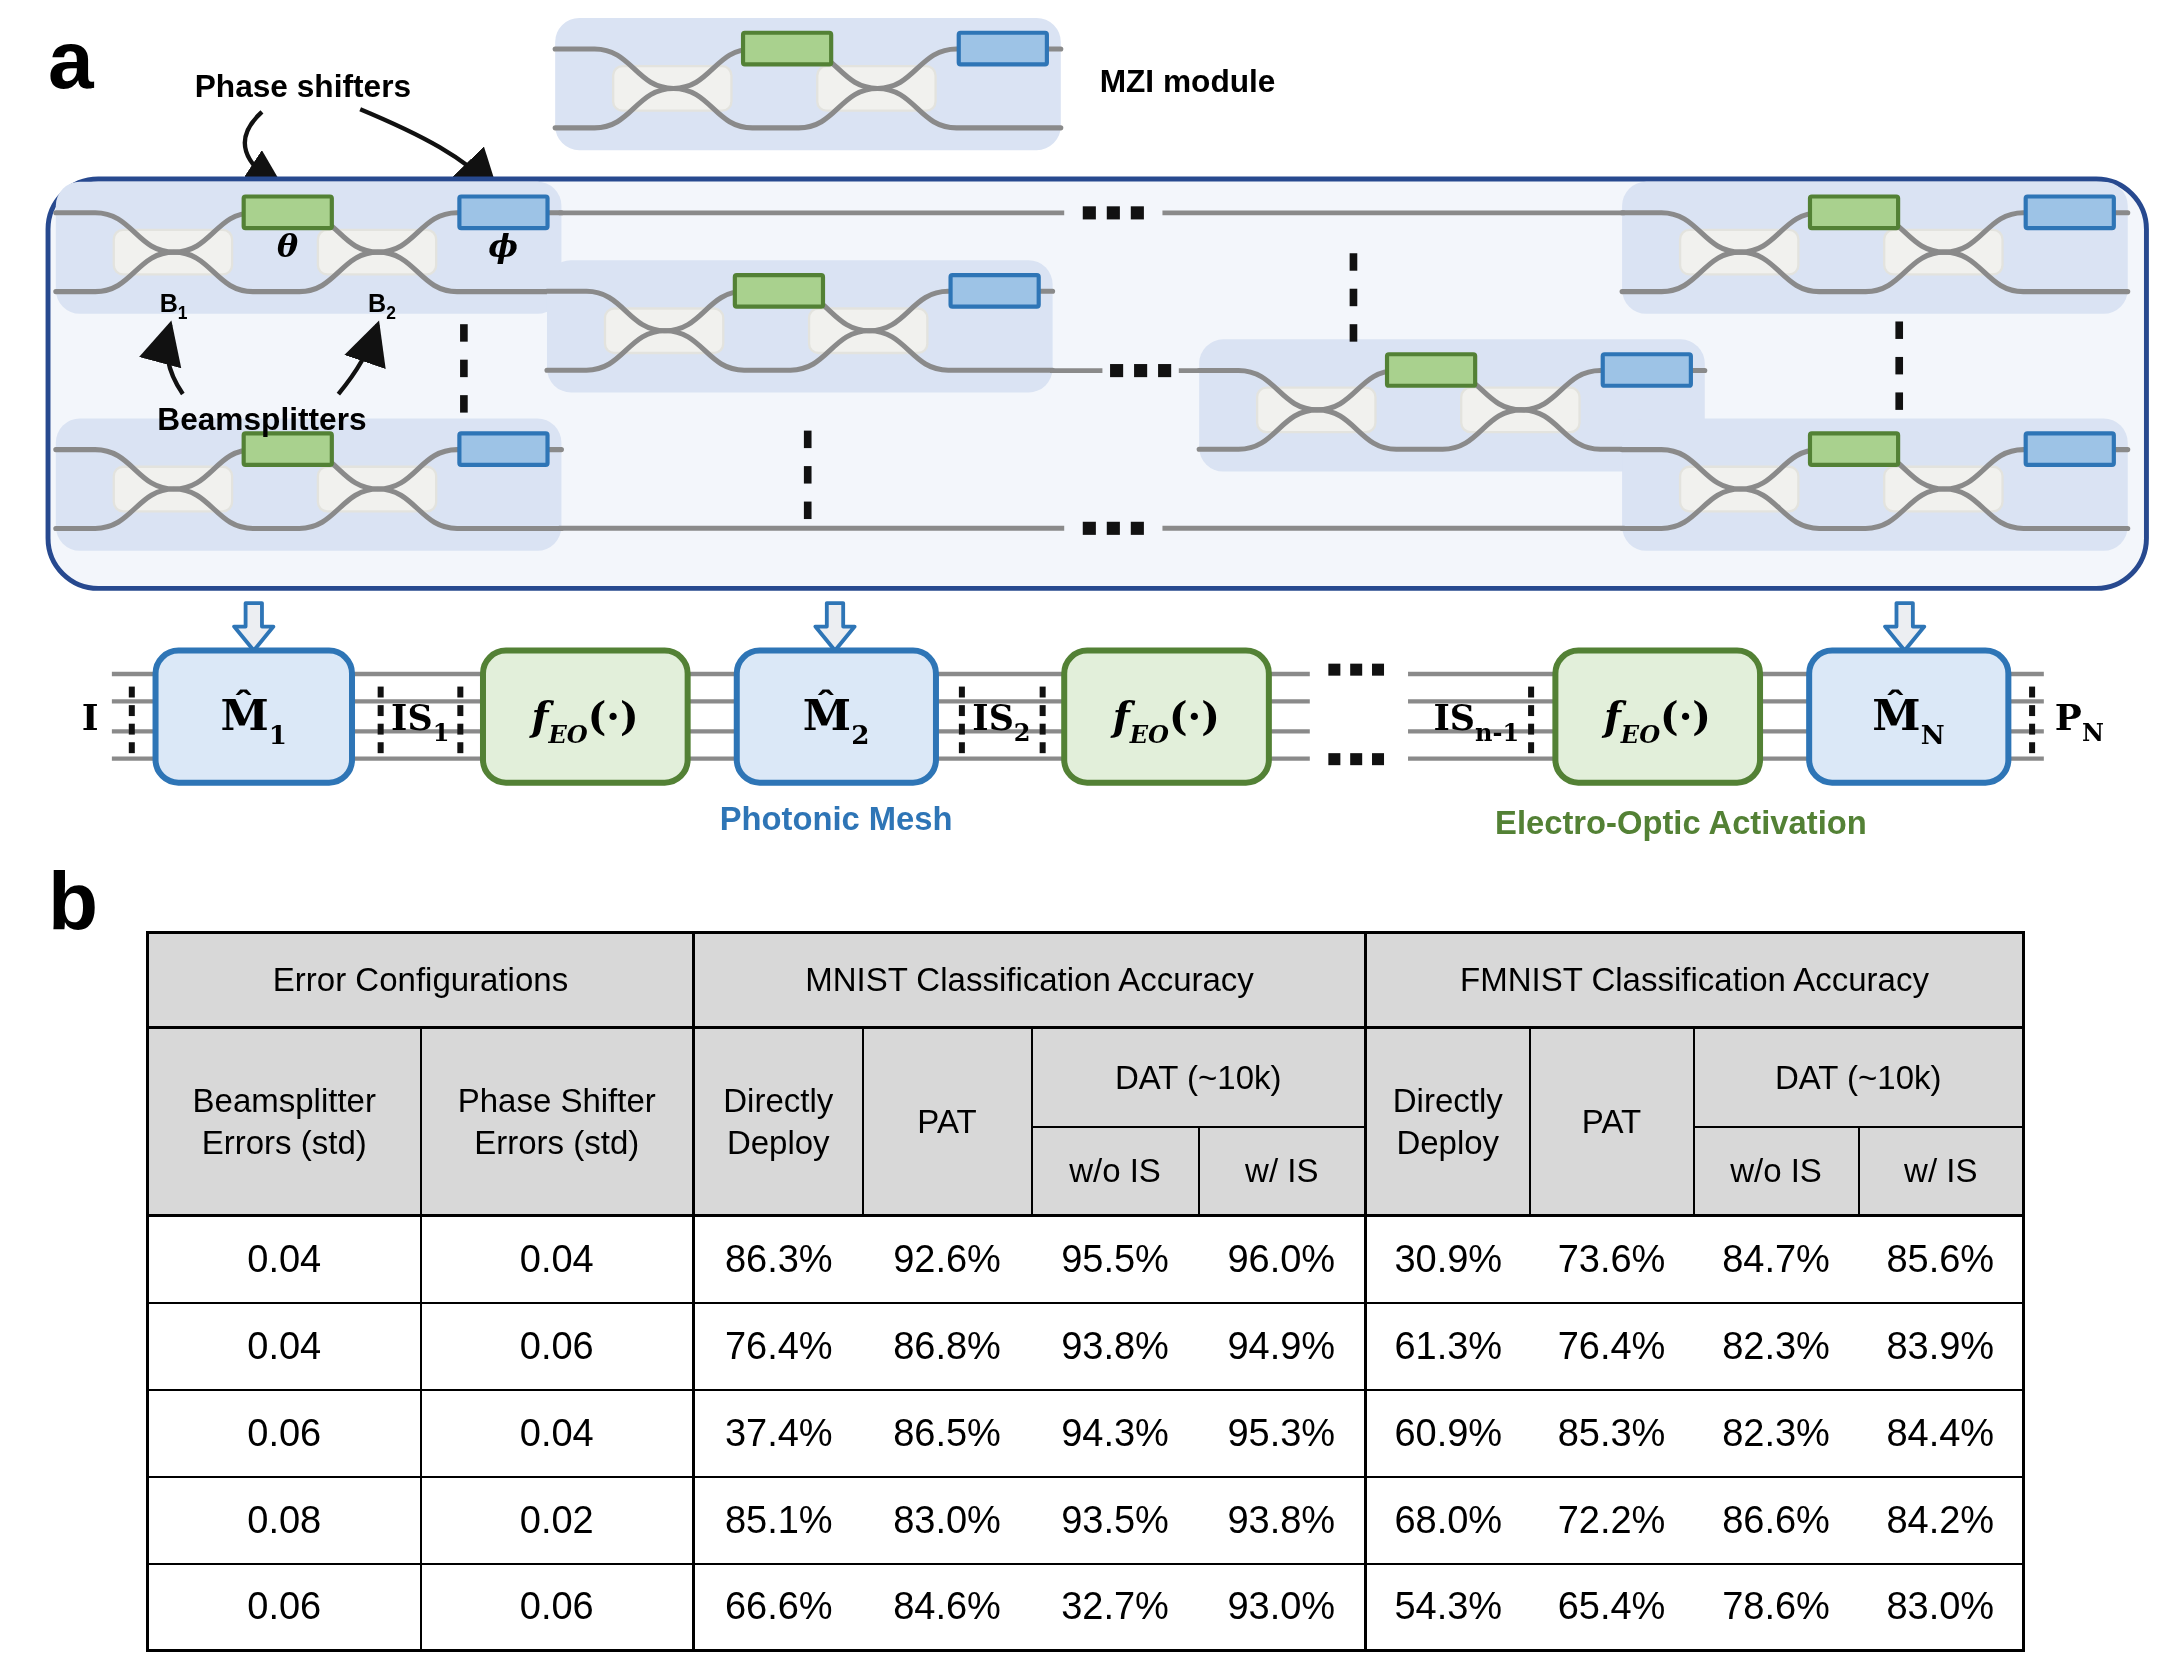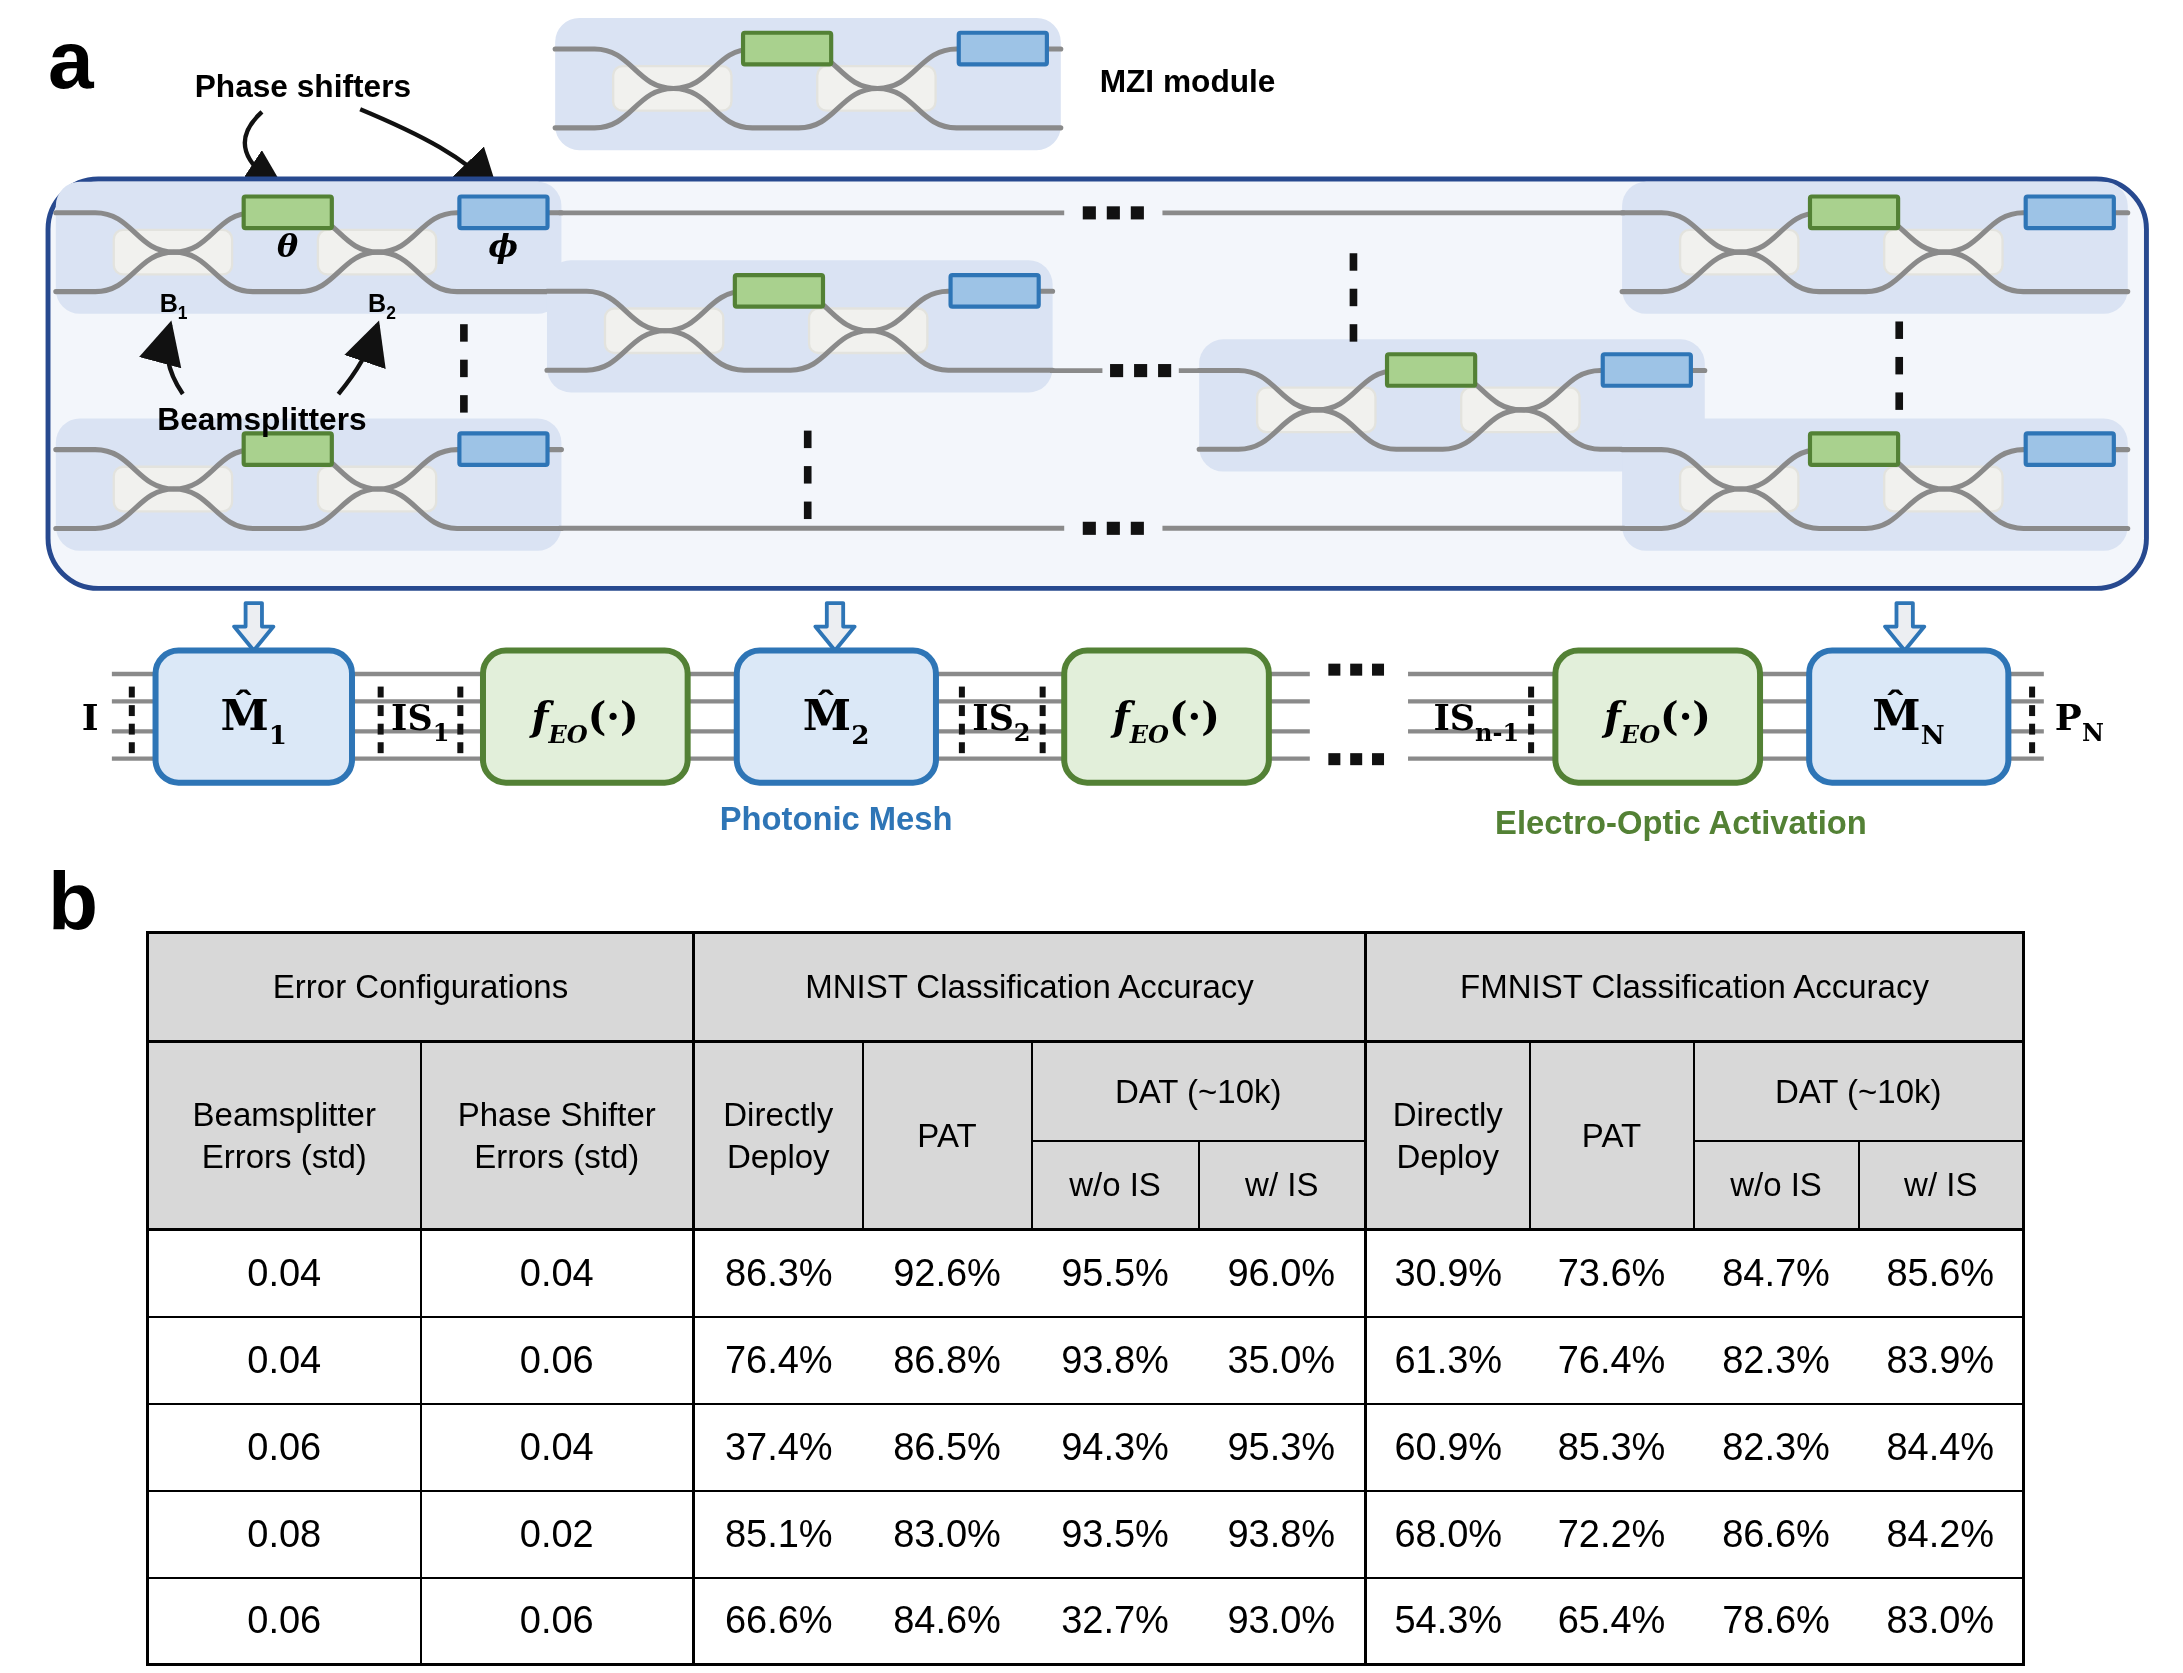--- a/index.html
+++ b/index.html
@@ -31,21 +31,21 @@
   .lblPM  { fill:#2e75b6; }
   .lblEO  { fill:#538135; }
 
   
   .tblwrap { position:absolute; left:146px; top:931px; }
   table.tbl { border-collapse:collapse; table-layout:fixed; background:#fff;
               border:3.8px solid #000; }
   .tbl th, .tbl td { text-align:center; vertical-align:middle; color:#000; padding:0; }
   .tbl th { background:#d8d8d8; font-weight:normal; font-size:33px; white-space:pre-line; line-height:1.25; }
   .tbl td { font-size:38px; border-top:2.2px solid #000; background:#fff; }
-  tr.r1 { height:109px; } tr.r2 { height:99px; } tr.r3 { height:89px; }
+  tr.r1 { height:95px; } tr.r2 { height:99px; } tr.r3 { height:89px; }
   tr.dr { height:87px; }
   .vl4 { border-left:2.2px solid #000; }
   .vl7 { border-left:3.8px solid #000; }
   .bb7 { border-bottom:3.8px solid #000; }
   .bb4 { border-bottom:2.2px solid #000; }
   .gh  { font-size:35px; }
 </style>
 </head>
 <body>
 
@@ -295,21 +295,21 @@
         <td>73.6%</td>
         <td>84.7%</td>
         <td>85.6%</td>
       </tr>
       <tr class="dr">
         <td>0.04</td>
         <td class="vl4">0.06</td>
         <td class="vl7">76.4%</td>
         <td>86.8%</td>
         <td>93.8%</td>
-        <td>35.0%</td>
+        <td>94.9%</td>
         <td class="vl7">61.3%</td>
         <td>76.4%</td>
         <td>82.3%</td>
         <td>83.9%</td>
       </tr>
       <tr class="dr">
         <td>0.06</td>
         <td class="vl4">0.04</td>
         <td class="vl7">37.4%</td>
         <td>86.5%</td>

